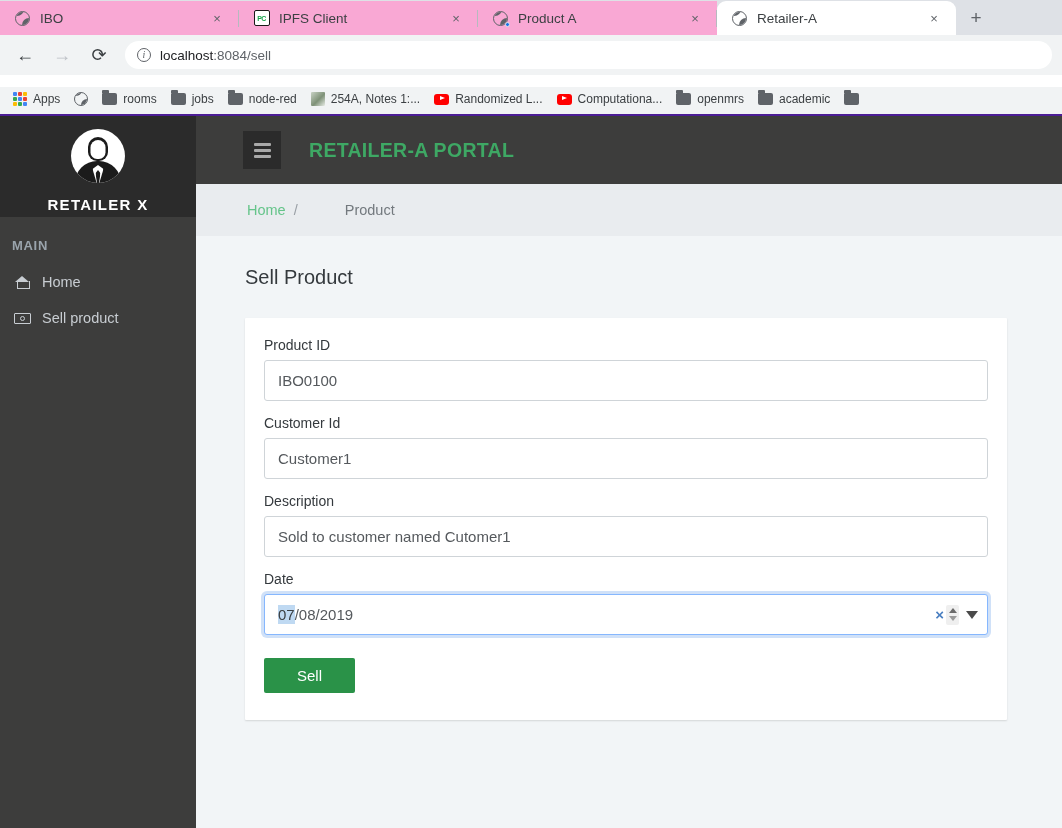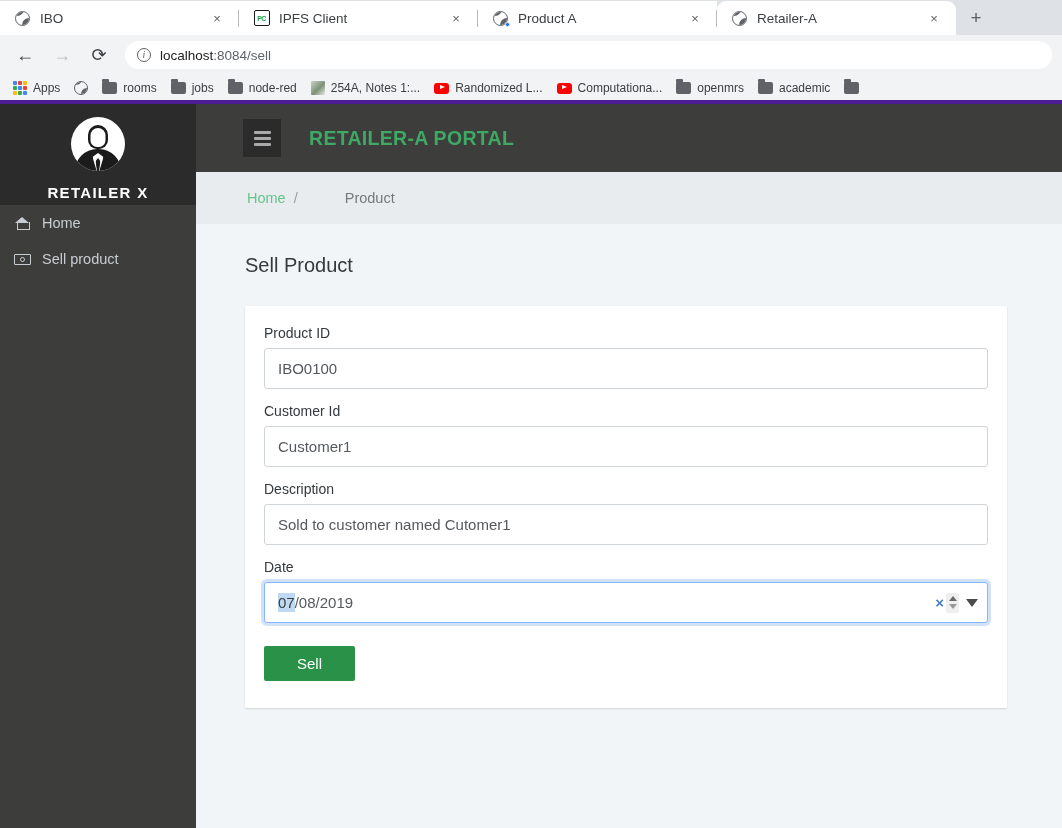--- a/index.html
+++ b/index.html
@@ -24,21 +24,21 @@
   .tab {
     height: 34px;
     width: 239px;
     display: flex;
     align-items: center;
     padding: 0 4px 0 14px;
     position: relative;
     font-size: 13.5px;
     color: #3c4043;
   }
-  .tab.inactive { background: #ffffff; }
+  .tab.inactive { background: #f9a8d4; }
   .tab.active {
     background: #ffffff;
     border-radius: 9px 9px 0 0;
   }
   .tab-sep {
     position: absolute;
     right: 0; top: 9px;
     width: 1px; height: 17px;
     background: #b6babf;
   }
@@ -154,24 +154,25 @@
     margin-right: 9px;
     flex: none;
   }
   .url-host { color: #202124; }
   .url-rest { color: #5f6368; }
 
   .bookmarks {
     height: 29px;
     background: #f1f3f4;
     display: flex;
-    align-items: flex-end;
+    align-items: flex-start;
     padding: 0 6px;
-    border-bottom: 4px solid #4c1d95;
+    border-bottom: 2px solid #4c1d95;
     overflow: hidden;
+    margin-top: 12px;
   }
   .bm {
     display: flex;
     align-items: center;
     height: 24px;
     padding: 0 7px;
     font-size: 12px;
     color: #3c4043;
     white-space: nowrap;
     flex: none;
@@ -674,20 +675,21 @@
         <div class="avatar">
           <span class="body"></span>
           <span class="head"></span>
           <span class="face"></span>
           <span class="collar"></span>
           <span class="tie"></span>
         </div>
         <div class="sidebar-brand">RETAILER X</div>
       </div>
 
+      <div class="nav-section">MAIN</div>
 
       <div class="nav-item">
         <span class="nav-ico">
             <span class="home-ico"></span>
           </span>
         <span>Home</span>
       </div>
 
       <div class="nav-item">
         <span class="nav-ico">

